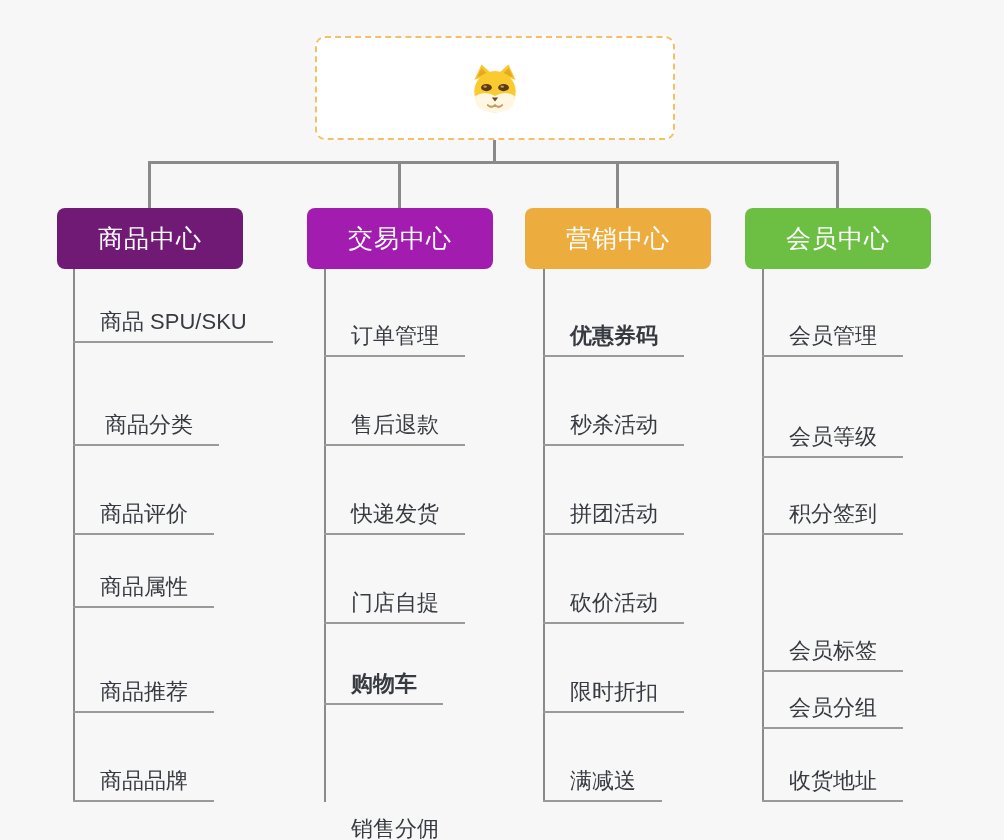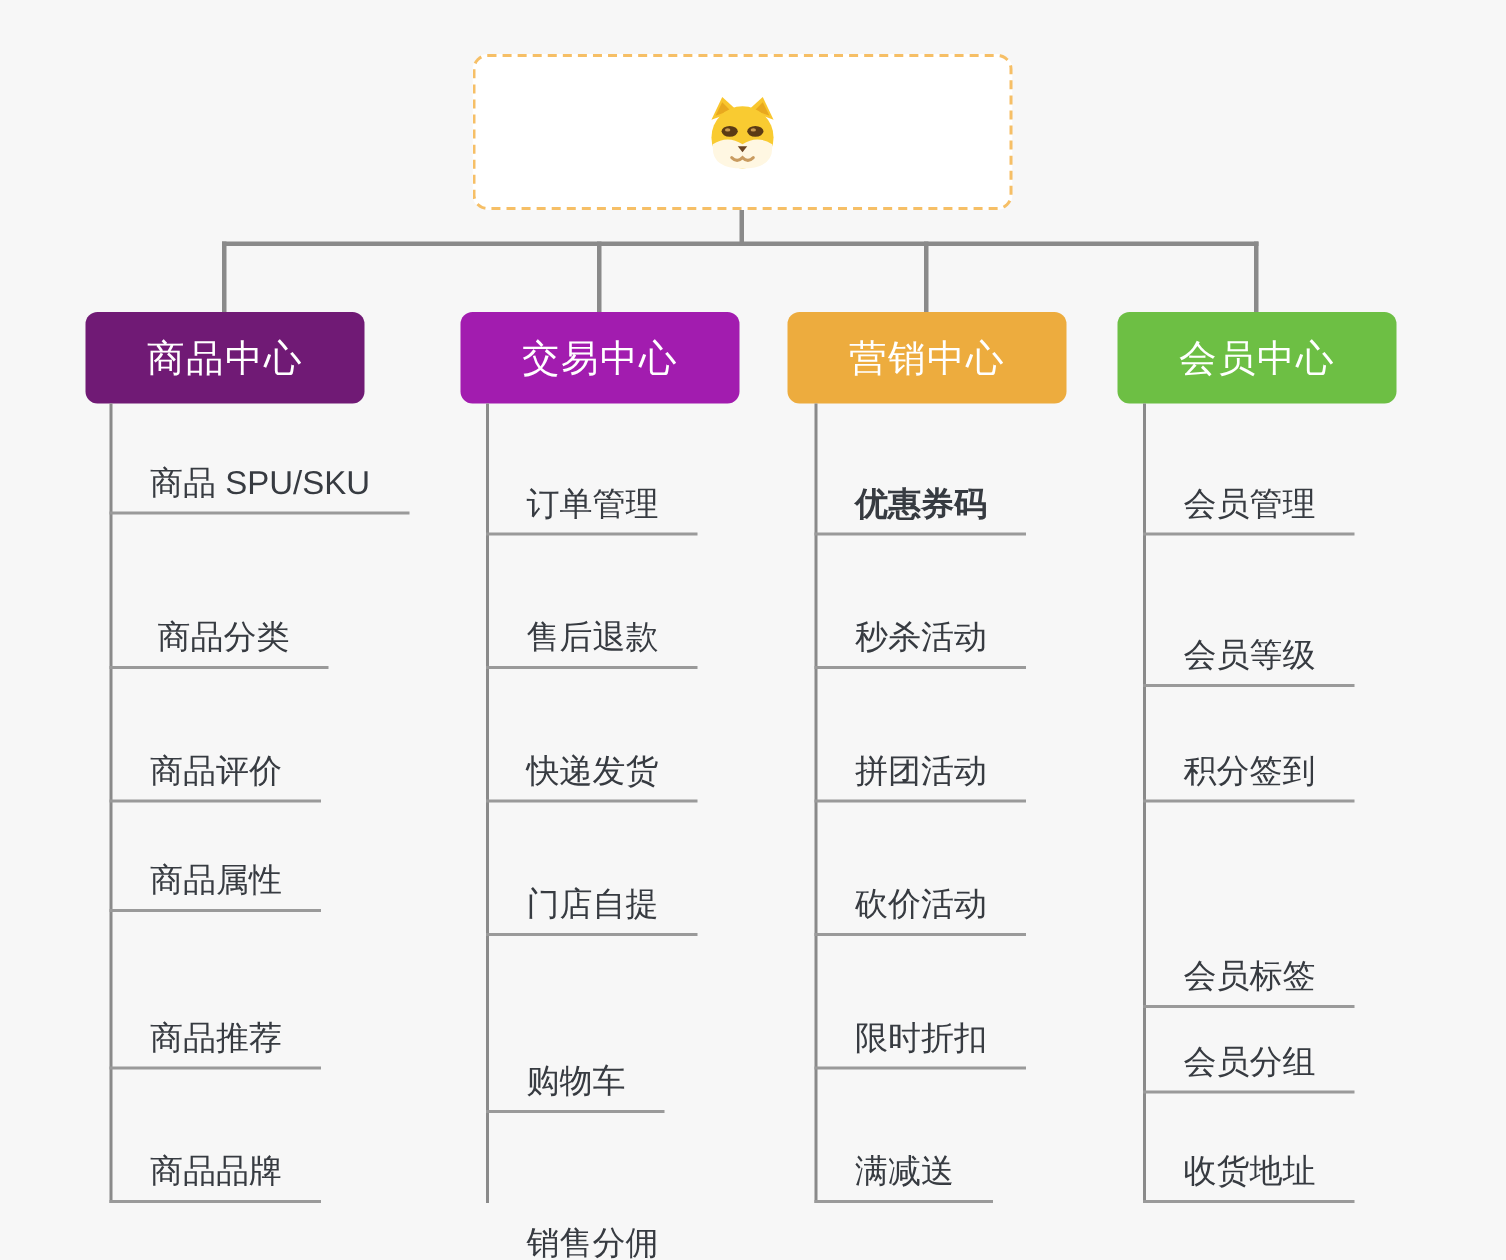--- a/index.html
+++ b/index.html
@@ -74,21 +74,21 @@
       <div class="leaf" style="left: 73px; top: 574px;">商品属性</div>
       <div class="leaf" style="left: 73px; top: 679px;">商品推荐</div>
       <div class="leaf" style="left: 73px; top: 768px;">商品品牌</div>
       <div class="line" style="left: 398px; top: 161px; width: 3px; height: 47px;"></div>
       <div class="branch-box" style="left: 307px; background: #a21caf;">交易中心</div>
       <div class="trunk" style="left: 324px;"></div>
       <div class="leaf" style="left: 324px; top: 323px;">订单管理</div>
       <div class="leaf" style="left: 324px; top: 412px;">售后退款</div>
       <div class="leaf" style="left: 324px; top: 501px;">快递发货</div>
       <div class="leaf" style="left: 324px; top: 590px;">门店自提</div>
-      <div class="leaf" style="left: 324px; top: 708px;">购物车</div>
+      <div class="leaf" style="left: 324px; top: 671px; font-weight: bold;">购物车</div>
       <div class="leaf" style="left: 324px; top: 768px; margin-top: 48px;">销售分佣</div>
       <div class="line" style="left: 616px; top: 161px; width: 3px; height: 47px;"></div>
       <div class="branch-box" style="left: 525px; background: rgb(237, 172, 62);">营销中心</div>
       <div class="trunk" style="left: 543px;"></div>
       <div class="leaf" style="left: 543px; top: 323px; font-weight: bold;">优惠券码</div>
       <div class="leaf" style="left: 543px; top: 412px;">秒杀活动</div>
       <div class="leaf" style="left: 543px; top: 501px;">拼团活动</div>
       <div class="leaf" style="left: 543px; top: 590px;">砍价活动</div>
       <div class="leaf" style="left: 543px; top: 679px;">限时折扣</div>
       <div class="leaf" style="left: 543px; top: 768px;">满减送</div>

